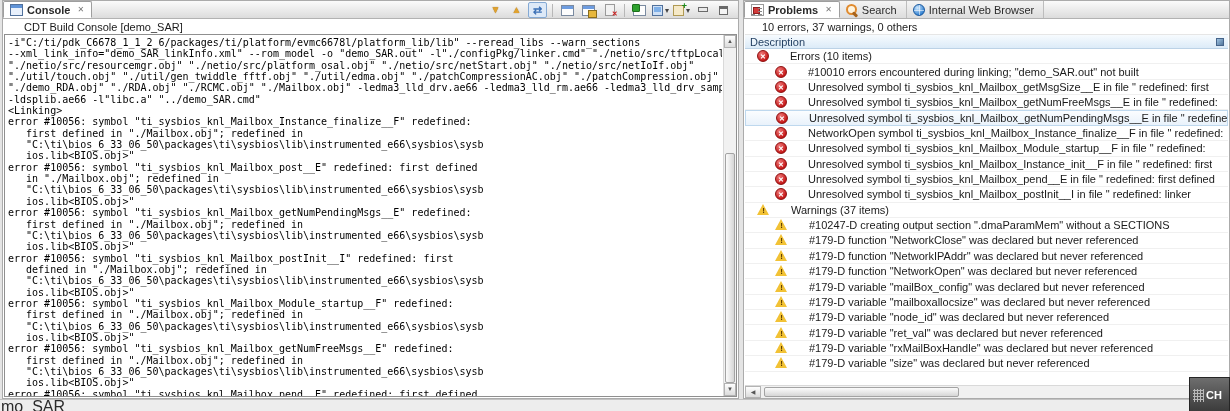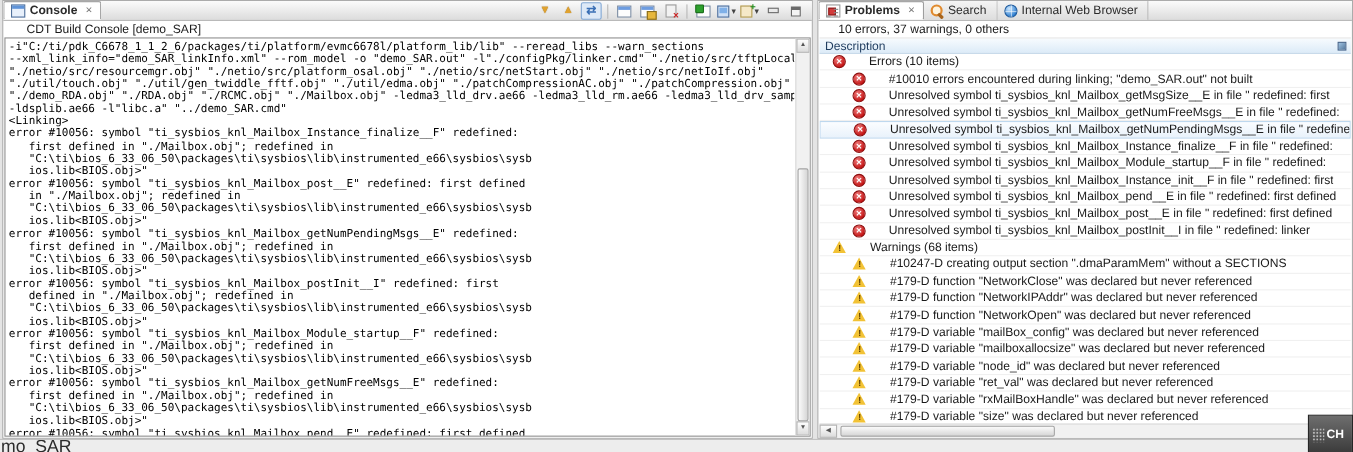--- a/index.html
+++ b/index.html
@@ -275,45 +275,41 @@
       <div class="prow item" data-name="problem-row">
         <span class="icon-error" data-name="error-icon">✕</span>
         <span class="rlabel" data-name="problem-label">Unresolved symbol ti_sysbios_knl_Mailbox_getNumFreeMsgs__E in file " redefined:</span>
       </div>
       <div class="prow item selected" data-name="problem-row">
         <span class="icon-error" data-name="error-icon">✕</span>
         <span class="rlabel" data-name="problem-label">Unresolved symbol ti_sysbios_knl_Mailbox_getNumPendingMsgs__E in file " redefined:</span>
       </div>
       <div class="prow item" data-name="problem-row">
         <span class="icon-error" data-name="error-icon">✕</span>
-        <span class="rlabel" data-name="problem-label">Unresolved symbol ti_sysbios_knl_Mailbox_Instance_finalize__F in file " redefined:</span>
+        <span class="rlabel" data-name="problem-label">NetworkOpen symbol ti_sysbios_knl_Mailbox_Instance_finalize__F in file " redefined:</span>
       </div>
       <div class="prow item" data-name="problem-row">
         <span class="icon-error" data-name="error-icon">✕</span>
         <span class="rlabel" data-name="problem-label">Unresolved symbol ti_sysbios_knl_Mailbox_Module_startup__F in file " redefined:</span>
       </div>
       <div class="prow item" data-name="problem-row">
         <span class="icon-error" data-name="error-icon">✕</span>
         <span class="rlabel" data-name="problem-label">Unresolved symbol ti_sysbios_knl_Mailbox_Instance_init__F in file " redefined: first</span>
       </div>
       <div class="prow item" data-name="problem-row">
         <span class="icon-error" data-name="error-icon">✕</span>
         <span class="rlabel" data-name="problem-label">Unresolved symbol ti_sysbios_knl_Mailbox_pend__E in file " redefined: first defined</span>
       </div>
       <div class="prow item" data-name="problem-row">
         <span class="icon-error" data-name="error-icon">✕</span>
-        <span class="rlabel" data-name="problem-label">Unresolved symbol ti_sysbios_knl_Mailbox_post__E in file " redefined: first defined</span>
-      </div>
-      <div class="prow item" data-name="problem-row">
-        <span class="icon-error" data-name="error-icon">✕</span>
         <span class="rlabel" data-name="problem-label">Unresolved symbol ti_sysbios_knl_Mailbox_postInit__I in file " redefined: linker</span>
       </div>
       <div class="prow group" data-name="problem-group-row">
         <span class="icon-warning" data-name="warning-icon"></span>
-        <span class="rlabel" data-name="problem-group-label">Warnings (68 items)</span>
+        <span class="rlabel" data-name="problem-group-label">Warnings (37 items)</span>
       </div>
       <div class="prow item" data-name="problem-row">
         <span class="icon-warning" data-name="warning-icon"></span>
         <span class="rlabel" data-name="problem-label">#10247-D creating output section ".dmaParamMem" without a SECTIONS</span>
       </div>
       <div class="prow item" data-name="problem-row">
         <span class="icon-warning" data-name="warning-icon"></span>
         <span class="rlabel" data-name="problem-label">#179-D function "NetworkClose" was declared but never referenced</span>
       </div>
       <div class="prow item" data-name="problem-row">

